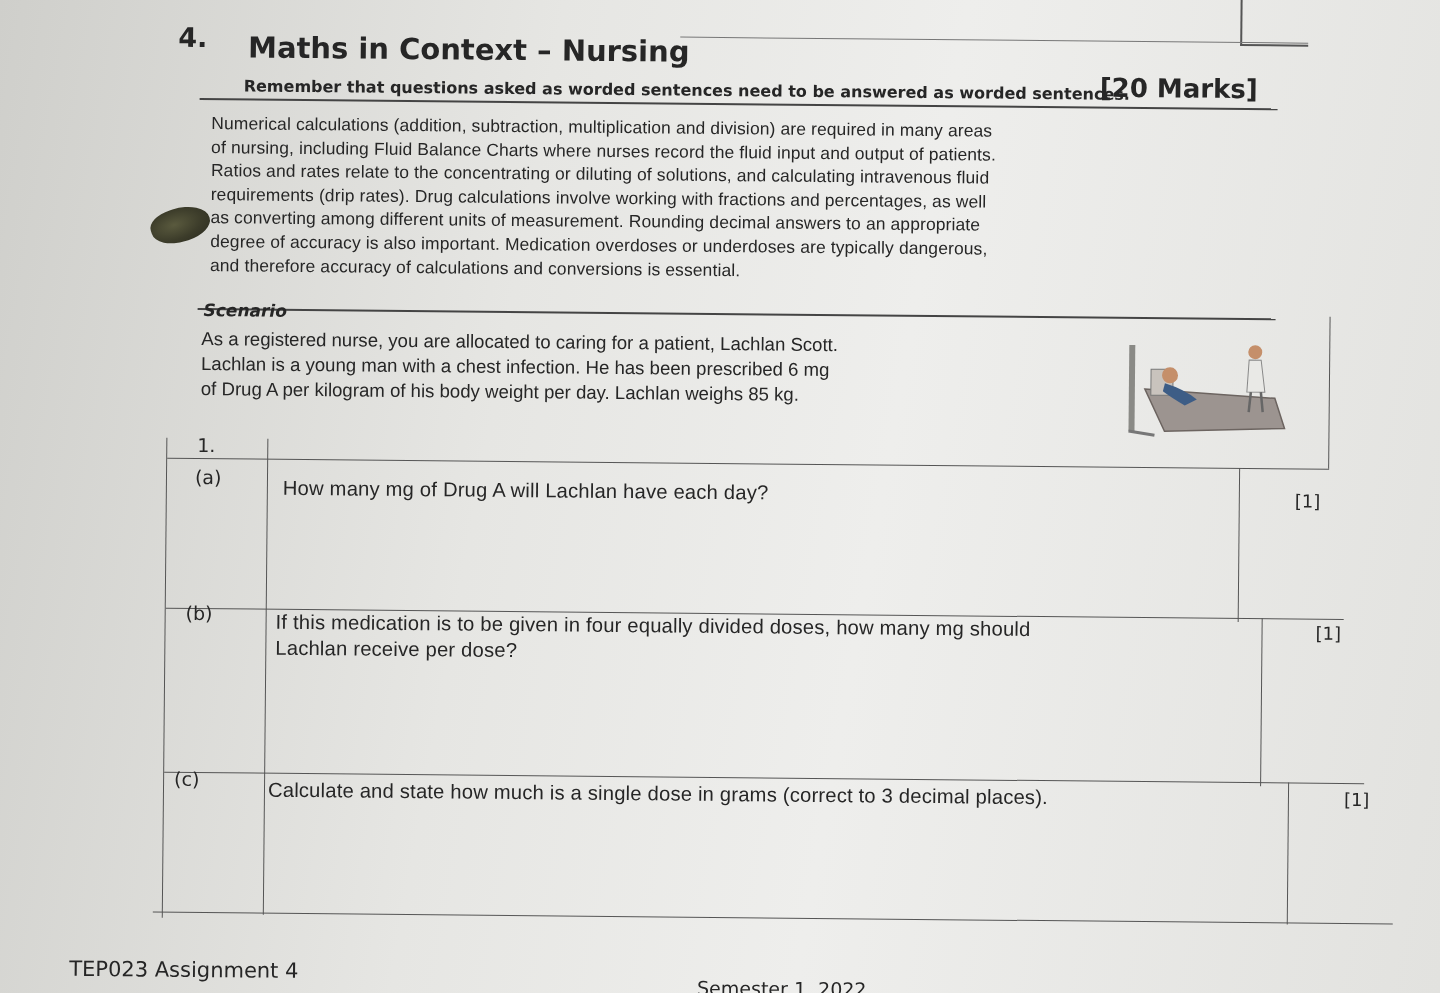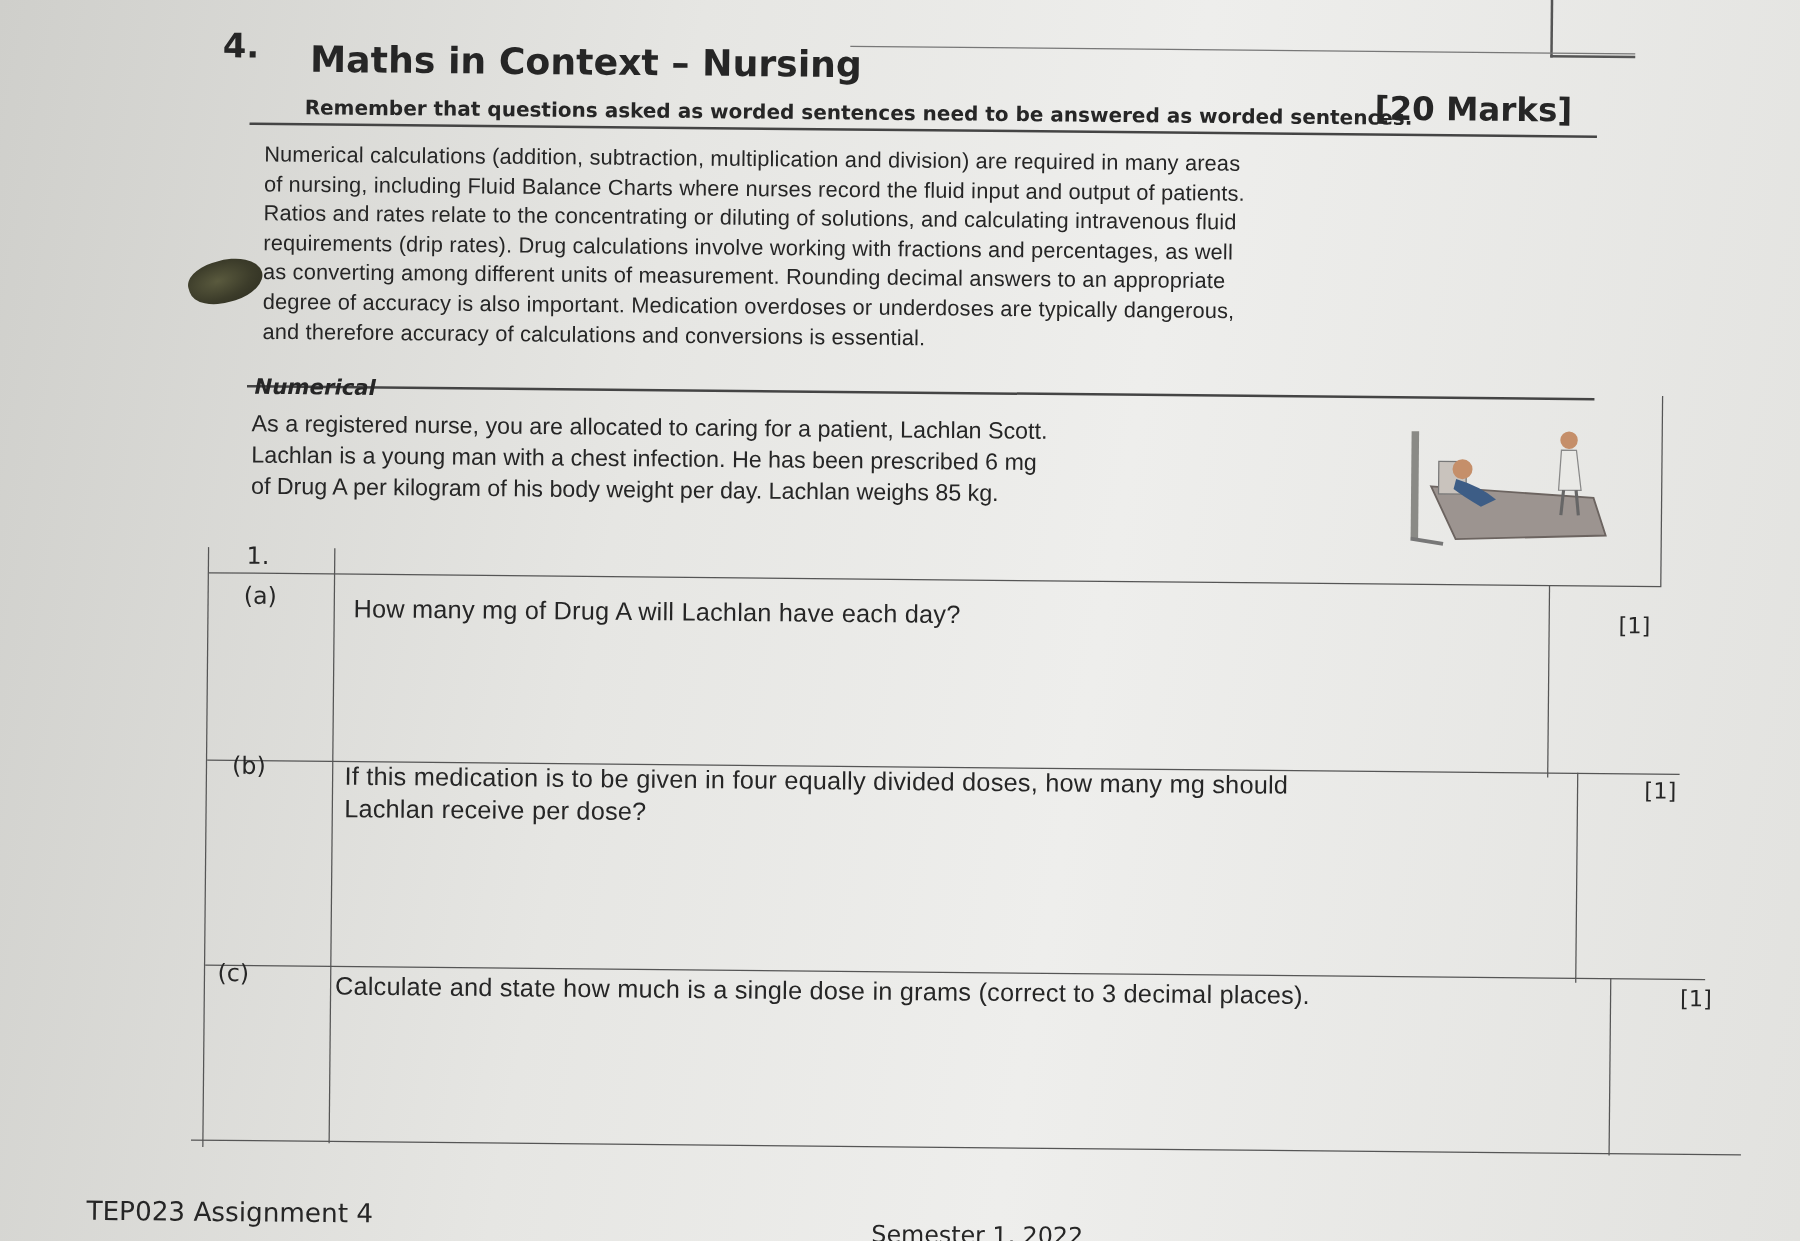--- a/index.html
+++ b/index.html
@@ -90,21 +90,21 @@
     <div>Numerical calculations (addition, subtraction, multiplication and division) are required in many areas</div>
     <div>of nursing, including Fluid Balance Charts where nurses record the fluid input and output of patients.</div>
     <div>Ratios and rates relate to the concentrating or diluting of solutions, and calculating intravenous fluid</div>
     <div>requirements (drip rates).  Drug calculations involve working with fractions and percentages, as well</div>
     <div>as converting among different units of measurement.  Rounding decimal answers to an appropriate</div>
     <div>degree of accuracy is also important.  Medication overdoses or underdoses are typically dangerous,</div>
     <div>and therefore accuracy of calculations and conversions is essential.</div>
   </div>
 
   <div class="scenario-box"></div>
-  <div class="scenario-heading">Numerical</div>
+  <div class="scenario-heading">Scenario</div>
   <div class="scenario-text">
     <div>As a registered nurse, you are allocated to caring for a patient, Lachlan Scott.</div>
     <div>Lachlan is a young man with a chest infection.  He has been prescribed 6 mg</div>
     <div>of Drug A per kilogram of his body weight per day. Lachlan weighs 85 kg.</div>
   </div>
 
   <svg class="illustration" viewBox="0 0 165 100">
     <rect x="4" y="6" width="6" height="86" fill="#8a8a86"></rect>
     <line x1="4" y1="92" x2="30" y2="96" stroke="#777" stroke-width="3"></line>
     <path d="M20 50 L150 58 L160 88 L40 92 Z" fill="#9c9490" stroke="#6c6460" stroke-width="1.5"></path>

